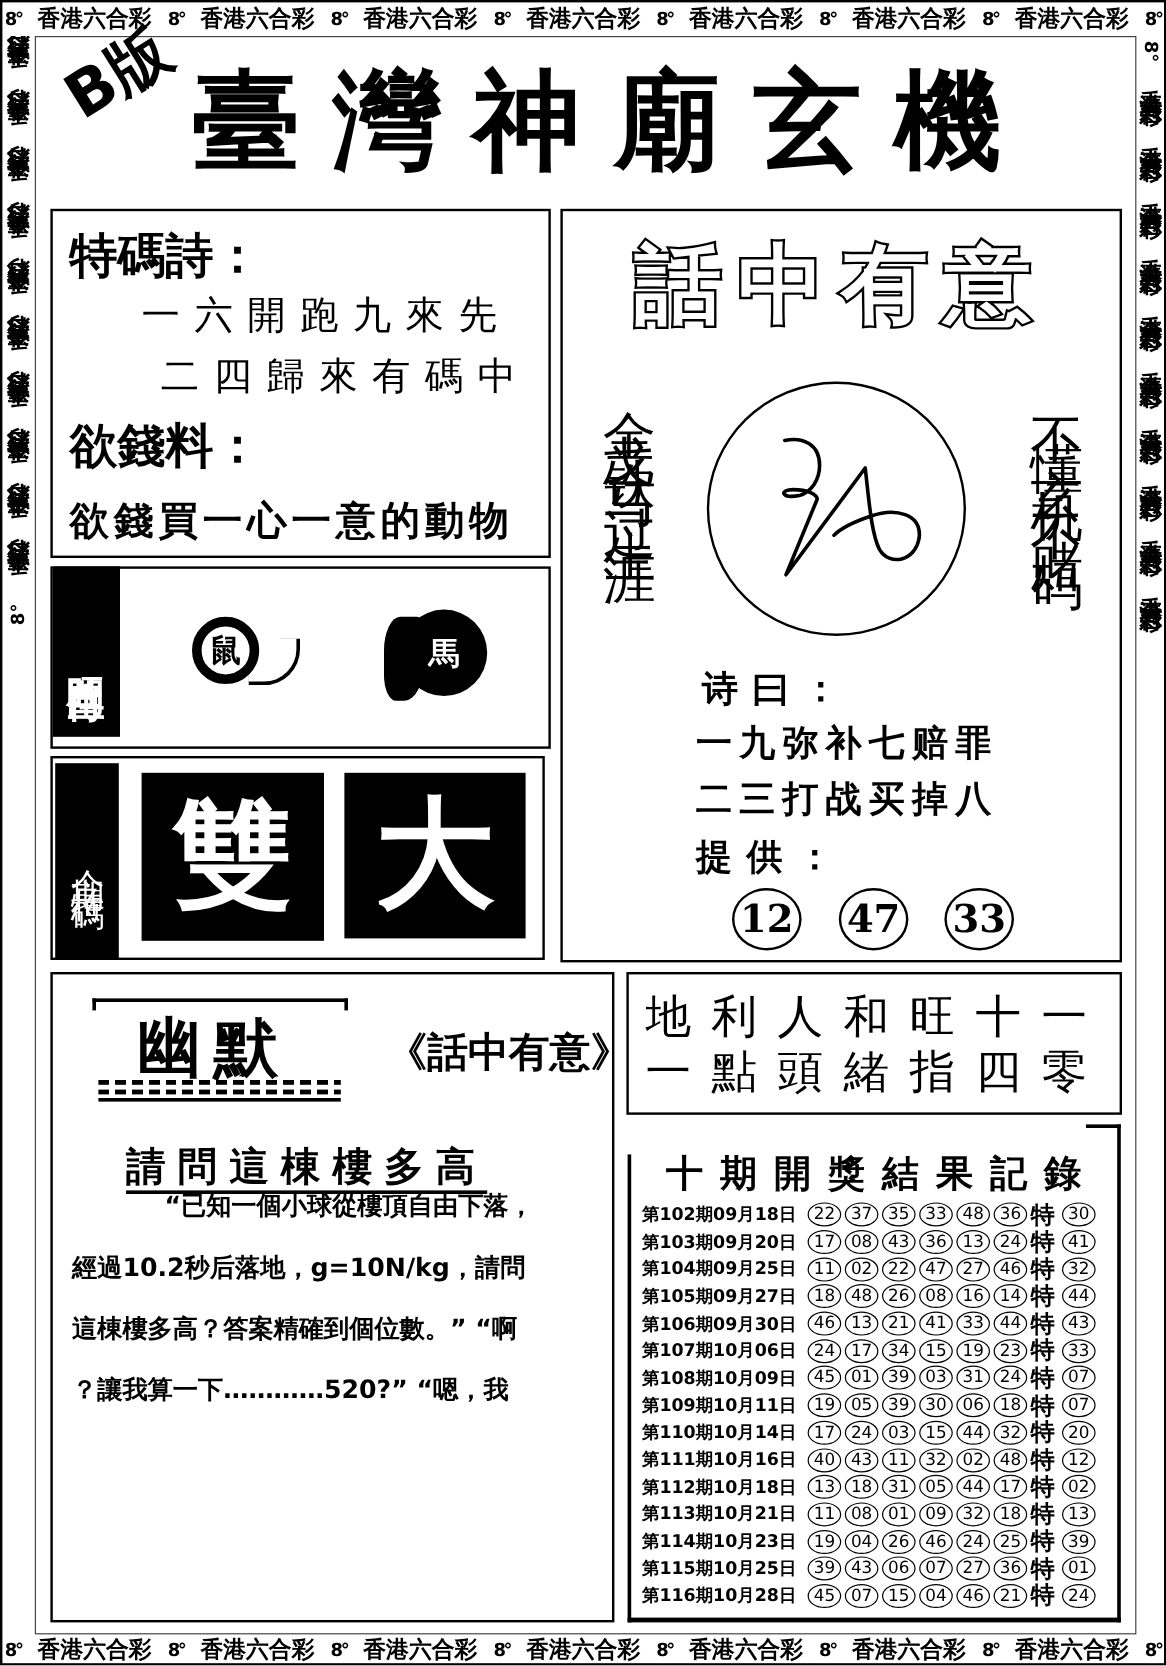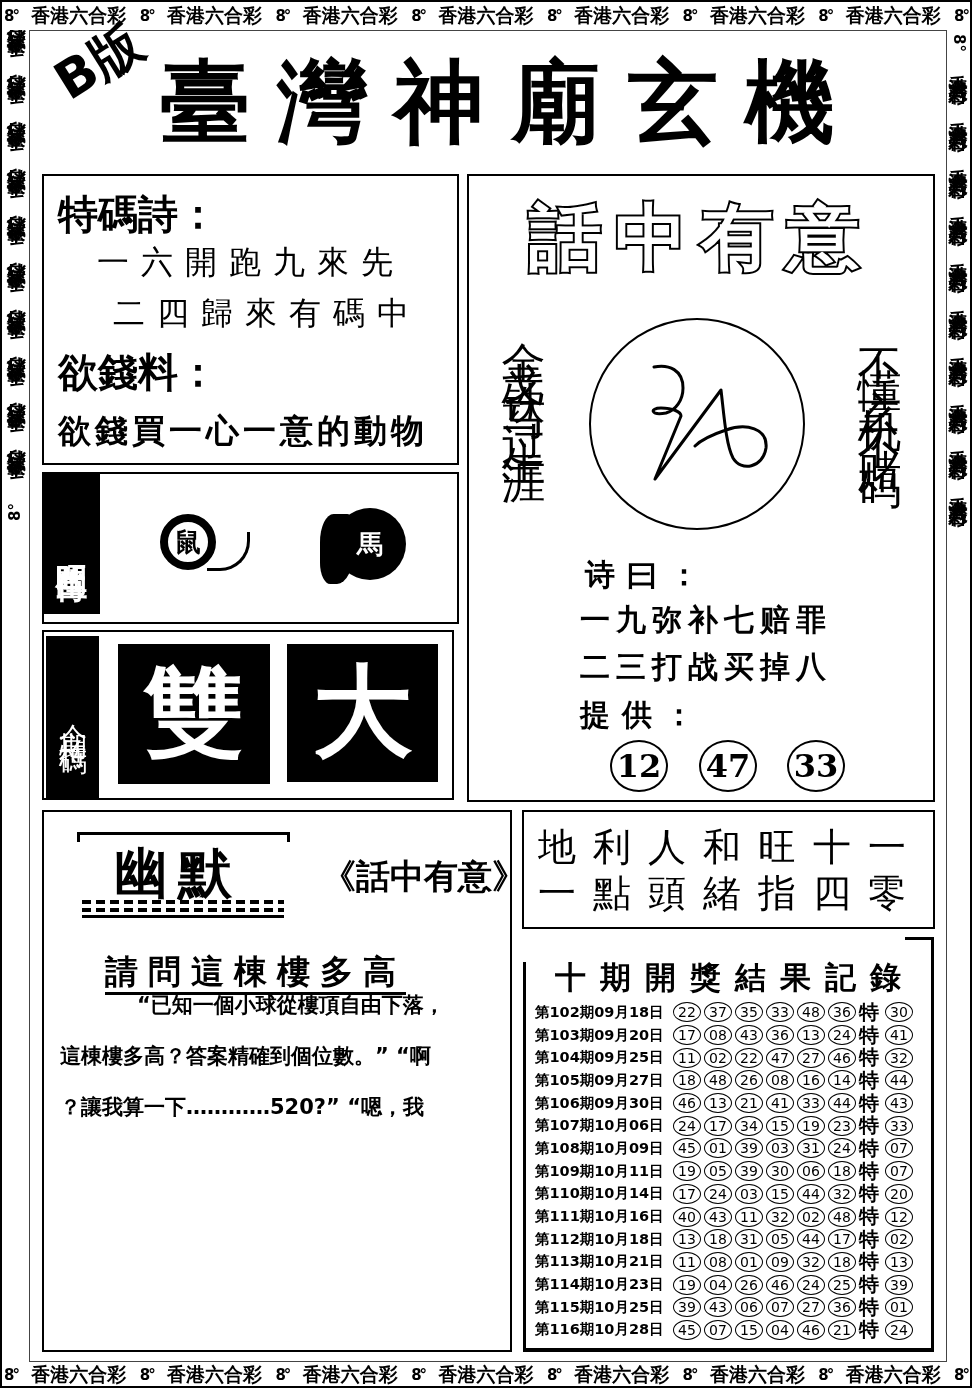--- a/index.html
+++ b/index.html
@@ -14,21 +14,21 @@
   .strip-v .sep{font-size:15px;margin:4px 0;}
   .strip-v.left span{transform:rotate(180deg);}
   .inner-frame{position:absolute;left:27px;top:28px;width:918px;height:1332px;border:1px solid #444;box-sizing:border-box;}
   
   .badge{left:44px;top:62px;font:bold 52px "DejaVu Sans",sans-serif;transform:rotate(-32deg);transform-origin:left top;line-height:1;}
   .title{left:158px;top:48px;font:bold 90px "DejaVu Sans",sans-serif;letter-spacing:27px;line-height:1.15;white-space:nowrap;}
   .box{position:absolute;border:2px solid #000;box-sizing:border-box;}
   .nowrap{white-space:nowrap;}
   
   .poem-h{font:bold 40px "DejaVu Serif",serif;line-height:48px;}
-  .poem-l{font:32px "DejaVu Serif",serif;letter-spacing:12px;line-height:40px;}
+  .poem-l{font:32px "DejaVu Serif",serif;letter-spacing:12px;line-height:40px;margin-left:21px;}
   .poem-hint{font:bold 33px "DejaVu Serif",serif;letter-spacing:4px;line-height:40px;}
   
   .blk-label{background:#000;color:#fff;writing-mode:vertical-rl;display:flex;align-items:center;justify-content:center;font:bold 32px "DejaVu Sans",sans-serif;letter-spacing:2px;}
   .zodiac{display:flex;align-items:center;justify-content:center;border-radius:50%;font:bold 26px "DejaVu Serif",serif;}
   .pick{background:#000;color:#fff;display:flex;align-items:center;justify-content:center;font:bold 100px "DejaVu Sans",sans-serif;}
   
   .bubble{font:bold 72px "DejaVu Sans",sans-serif;letter-spacing:14px;color:#fff;-webkit-text-stroke:4px #000;paint-order:stroke fill;white-space:nowrap;}
   .vert{writing-mode:vertical-rl;font:44px "DejaVu Serif",serif;letter-spacing:20px;line-height:50px;}
   .circle{border:2px solid #000;border-radius:50%;box-sizing:border-box;}
   .f-line{font:bold 30px "DejaVu Sans",sans-serif;letter-spacing:6px;white-space:nowrap;line-height:38px;}
@@ -137,21 +137,21 @@
   <div class="inner-frame"></div>
 
   <div class="abs badge">B版</div>
   <div class="abs title">臺灣神廟玄機</div>
 
   <div class="box" style="left:40px;top:172px;width:417px;height:291px;"></div>
   <div class="abs poem-h" style="left:56px;top:188px;">特碼詩：</div>
   <div class="abs poem-l nowrap" style="left:95px;top:240px;">一六開跑九來先</div>
   <div class="abs poem-l nowrap" style="left:111px;top:291px;">二四歸來有碼中</div>
   <div class="abs poem-h" style="left:56px;top:346px;">欲錢料：</div>
-  <div class="abs poem-hint nowrap" style="left:56px;top:412px;font-family:Liberation Mono, monospace;">欲錢買一心一意的動物</div>
+  <div class="abs poem-hint nowrap" style="left:56px;top:412px;">欲錢買一心一意的動物</div>
 
   <div class="box" style="left:40px;top:470px;width:417px;height:152px;"></div>
   <div class="abs blk-label" style="left:42px;top:470px;width:56px;height:142px;">旺門生肖</div>
   <div class="abs zodiac" style="left:158px;top:512px;width:56px;height:56px;border:8px solid #000;box-sizing:border-box;">鼠</div>
   <div class="abs" style="left:205px;top:530px;width:40px;height:36px;border-bottom:3px solid #000;border-right:3px solid #000;border-radius:0 0 30px 0;"></div>
   <div class="abs zodiac" style="left:332px;top:506px;width:72px;height:72px;background:#000;color:#fff;">馬</div>
   <div class="abs" style="left:318px;top:512px;width:34px;height:70px;background:#000;border-radius:40% 20% 50% 30%;"></div>
 
   <div class="box" style="left:40px;top:628px;width:412px;height:170px;"></div>
   <div class="abs blk-label" style="left:44px;top:634px;width:53px;height:163px;font-size:28px;font-weight:normal;letter-spacing:8px;">今期特碼</div>
@@ -186,20 +186,21 @@
   <div class="abs humor-title" style="left:112px;top:836px;">幽默</div>
   <div class="abs" style="left:80px;top:896px;width:202px;height:18px;">
     <div class="waves" style="margin-top:2px;"></div>
     <div class="waves" style="margin-top:4px;"></div>
     <div style="height:3px;background:#000;margin-top:3px;"></div>
   </div>
   <div class="abs humor-sub" style="left:288px;top:852px;">《話中有意》</div>
   <div class="abs humor-q" style="left:103px;top:928px;">請問這棟樓多高</div>
   <div class="abs" style="left:58px;top:988px;width:440px;">
     <div class="humor-line" style="padding-left:77px;">“已知一個小球從樓頂自由下落，</div>
+    <div class="humor-line">經過10.2秒后落地，g=10N/kg，請問</div>
     <div class="humor-line">這棟樓多高？答案精確到個位數。” “啊</div>
     <div class="humor-line">？讓我算一下…………520?”  “嗯，我</div>
   </div>
 
   <div class="abs" style="left:521px;top:935px;width:411px;height:415px;border-right:3px solid #000;border-bottom:4px solid #000;box-sizing:border-box;"></div>
   <div class="abs" style="left:521px;top:960px;width:3px;height:390px;background:#000;"></div>
   <div class="abs" style="left:903px;top:935px;width:29px;height:3px;background:#000;"></div>
   <div class="abs res-title" style="left:553px;top:955px;">十期開獎結果記錄</div>
   <div class="abs" style="left:533px;top:999px;width:395px;">
       <div class="rrow">

